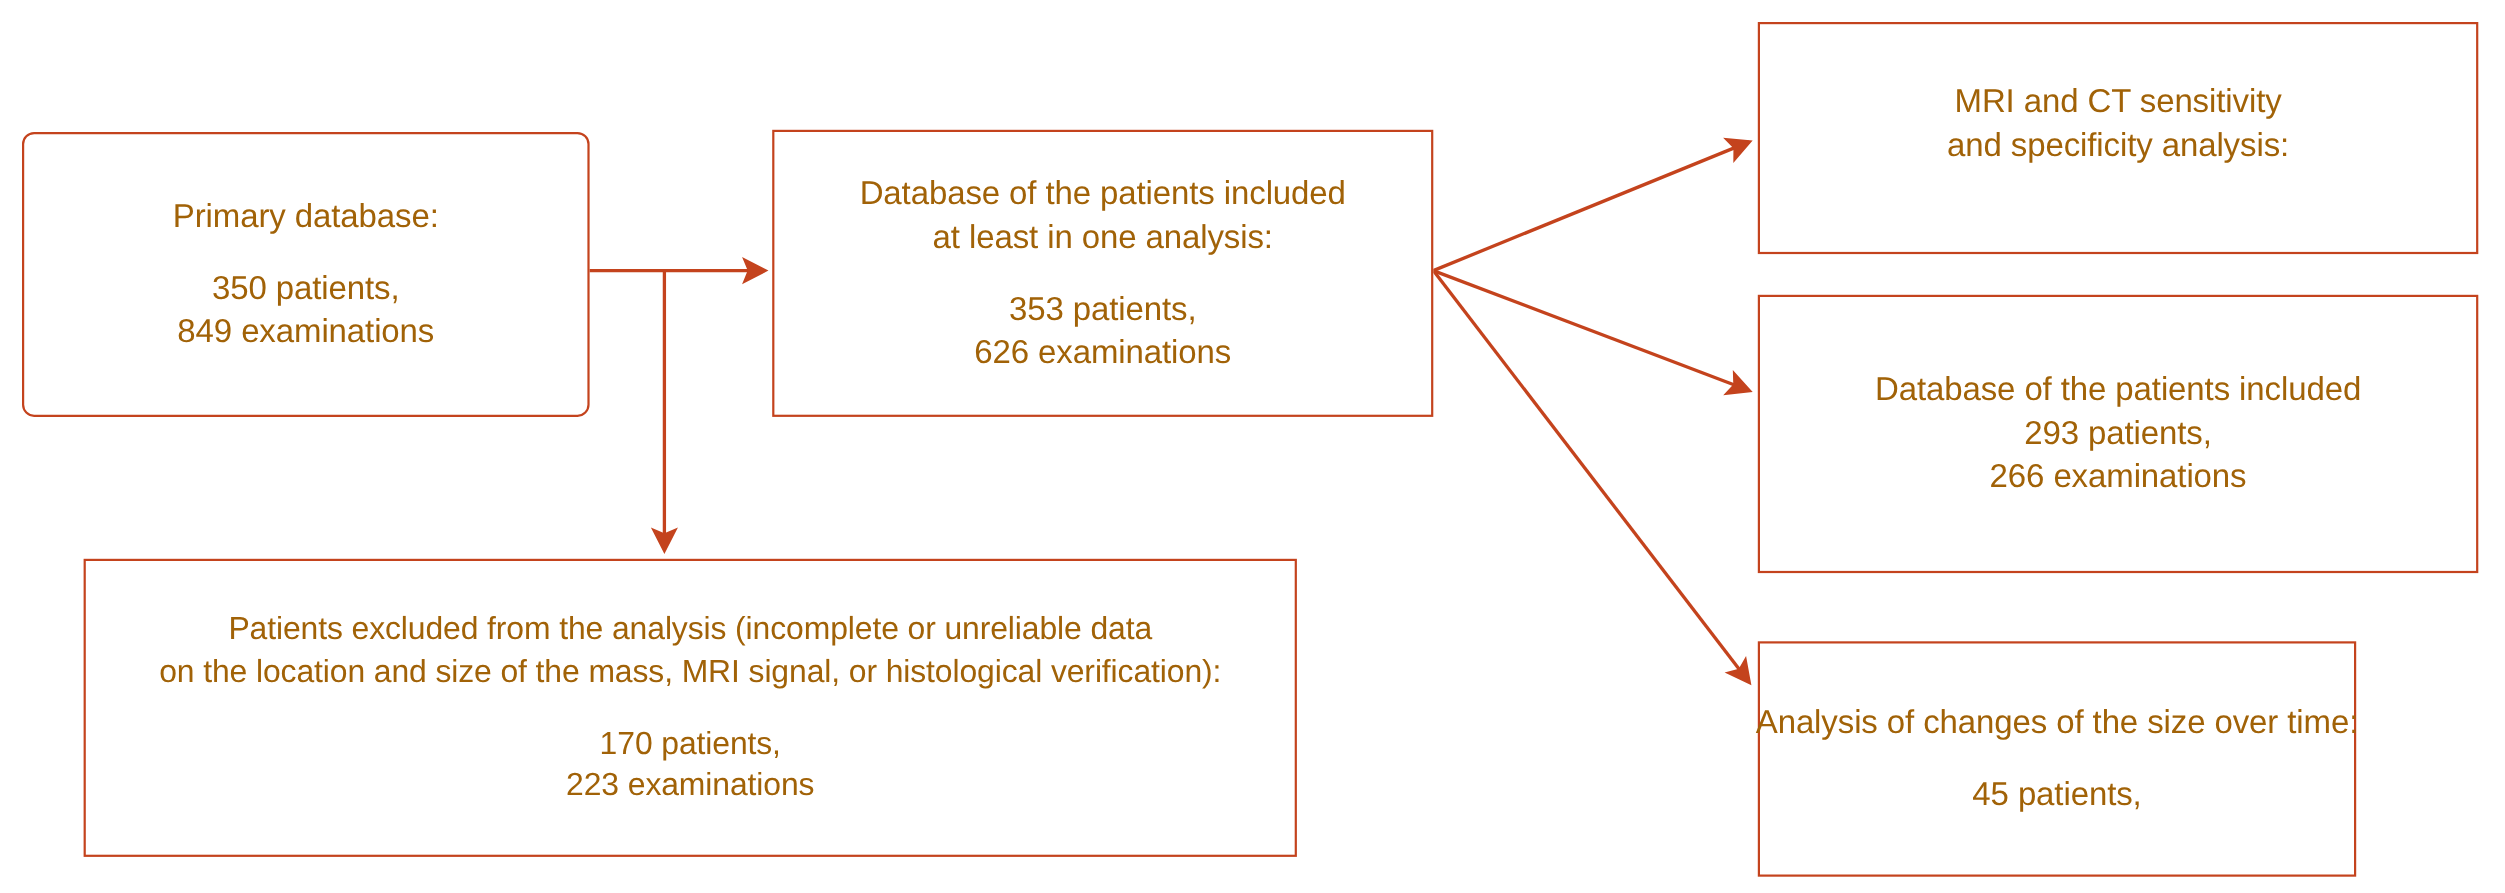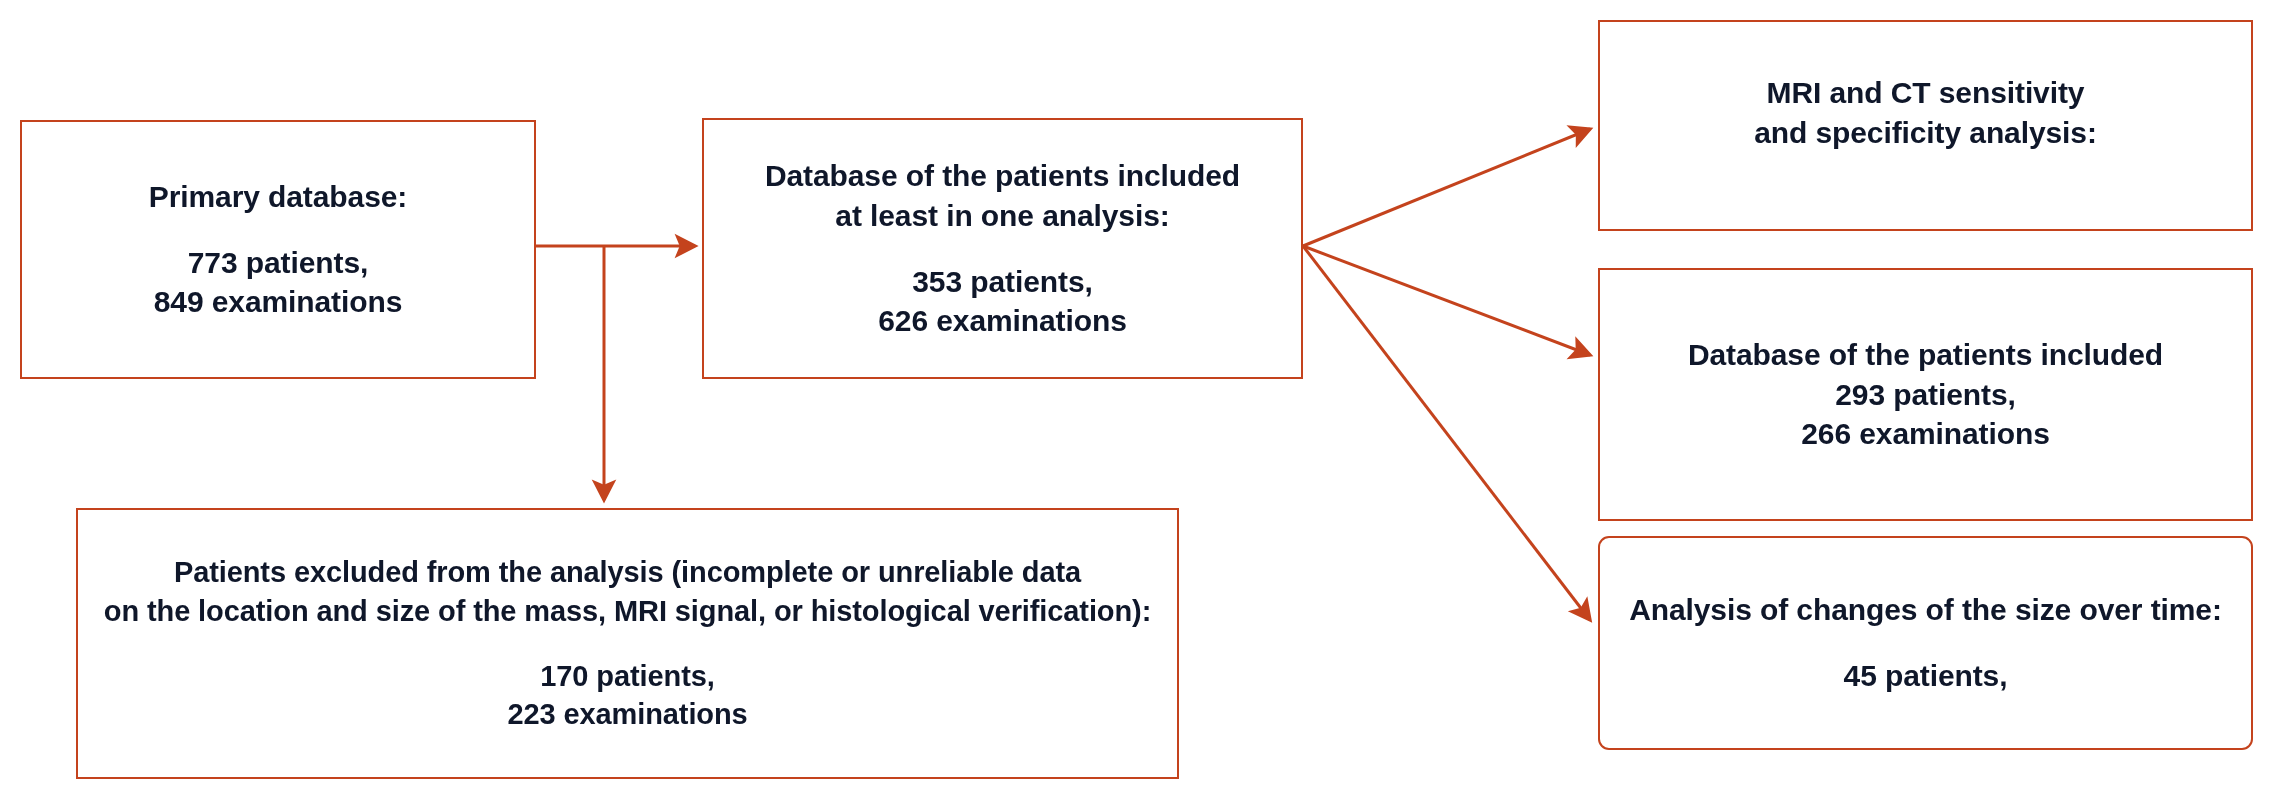--- a/index.html
+++ b/index.html
@@ -30,43 +30,42 @@
   .node {
     position: absolute;
     box-sizing: border-box;
     border: 2.5px solid #c4431d;
     background: #ffffff;
     display: flex;
     flex-direction: column;
     align-items: center;
     justify-content: center;
     text-align: center;
-    color: #0f172a;
+    color: #a16207;
     font-size: 30px;
     line-height: 1.33;
     letter-spacing: -0.1px;
     font-stretch: condensed;
     padding: 4px 10px;
-    font-weight: bold;
   }
   .node .line {
     display: block;
     white-space: nowrap;
   }
   .node .spacer {
     display: block;
     height: 26px;
   }
   
-  #node-primary-database { left: 20px;   top: 120px; width: 516px; height: 259px; }
+  #node-primary-database { left: 20px;   top: 120px; width: 516px; height: 259px; border-radius: 11px; }
   #node-included-database { left: 702px;  top: 118px; width: 601px; height: 261px; }
   #node-excluded-patients { left: 76px;   top: 508px; width: 1103px; height: 271px; }
   #node-sensitivity-analysis { left: 1598px; top: 20px;  width: 655px; height: 211px; }
   #node-mri-signal-analysis  { left: 1598px; top: 268px; width: 655px; height: 253px; }
-  #node-size-change-analysis { left: 1598px; top: 536px; width: 655px; height: 214px; border-radius: 11px; }
+  #node-size-change-analysis { left: 1598px; top: 583px; width: 544px; height: 214px; }
 
   #node-excluded-patients { font-size: 29px; }
 </style>
 </head>
 <body>
 
 <div id="canvas">
 
   <svg id="arrow-layer" viewBox="0 0 2277 812" width="2277" height="812" xmlns="http://www.w3.org/2000/svg">
     <defs>
@@ -92,21 +91,21 @@
     </g>
 
     <g>
       <line x1="1303" y1="246" x2="1590" y2="620" stroke="#c4431d" stroke-width="3" marker-end="url(#ah)"></line>
     </g>
   </svg>
 
   <div class="node" id="node-primary-database">
     <span class="line">Primary database:</span>
     <span class="spacer"></span>
-    <span class="line">773 patients,</span>
+    <span class="line">350 patients,</span>
     <span class="line">849 examinations</span>
   </div>
 
   <div class="node" id="node-included-database">
     <span class="line">Database of the patients included</span>
     <span class="line">at least in one analysis:</span>
     <span class="spacer"></span>
     <span class="line">353 patients,</span>
     <span class="line">626 examinations</span>
   </div>

